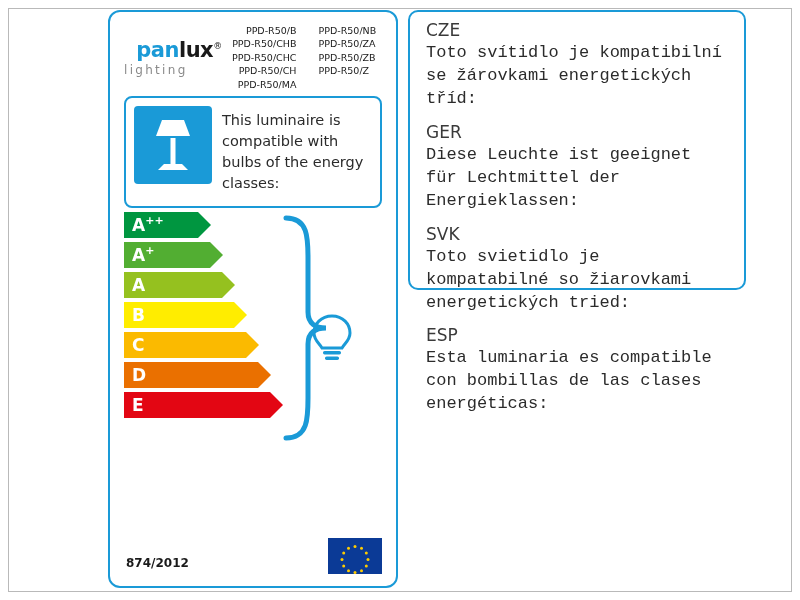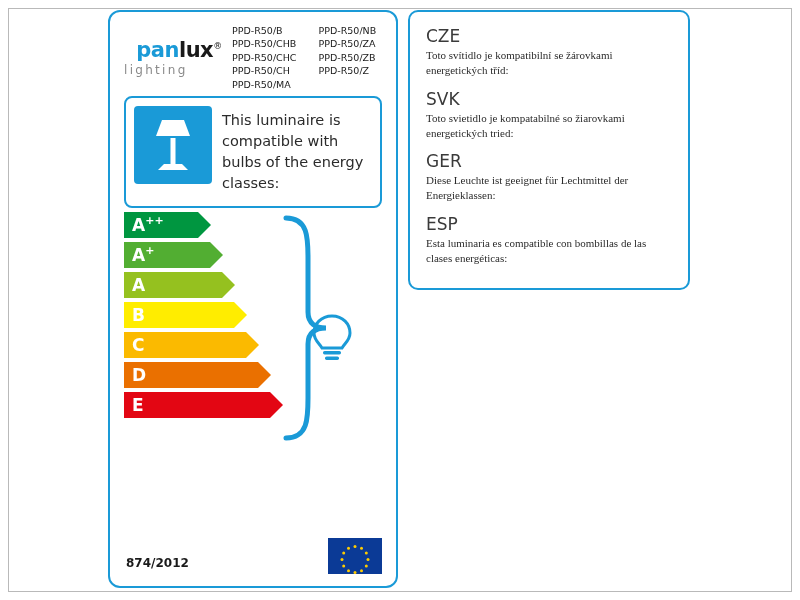--- a/index.html
+++ b/index.html
@@ -89,20 +89,21 @@
   }
   .codes-col {
     display: flex;
     flex-direction: column;
   }
   .codes-col.right {
     text-align: left;
     margin-left: 10px;
   }
   .codes-col.left {
+    text-align: right;
   }
 
   .claim-box {
     position: absolute;
     left: 14px;
     top: 84px;
     width: 258px;
     height: 112px;
     border: 2px solid #1a9ad7;
     border-radius: 8px;
@@ -202,41 +203,41 @@
     height: 36px;
     background: #0b3a96;
     border-radius: 2px;
   }
 
   
   .text-card {
     position: absolute;
     left: 408px;
     top: 10px;
-    width: 282px;
+    width: 338px;
     height: 280px;
     border: 2px solid #1a9ad7;
     border-radius: 10px;
     box-sizing: border-box;
-    padding: 14px 14px 0 16px;
+    padding: 8px 14px 0 16px;
   }
   .lang-block {
     margin-bottom: 11px;
   }
   .lang-code {
     font-size: 17px;
     color: #3a3a3a;
     font-family: "DejaVu Sans", sans-serif;
     margin-bottom: 2px;
   }
   .lang-text {
-    font-size: 11px;
+    font-size: 17px;
     color: #2b2b2b;
     line-height: 1.35;
-    font-family: Liberation Serif, serif;
+    font-family: Liberation Mono, monospace;
   }
 </style>
 </head>
 <body>
 
 <div class="outer-frame"></div>
 
 <div class="label-card">
 
   <div class="brand-row">
@@ -354,24 +355,24 @@
     </svg>
   </div>
 </div>
 
 <div class="text-card">
   <div class="lang-block">
     <div class="lang-code">CZE</div>
     <div class="lang-text">Toto svítidlo je kompatibilní se žárovkami energetických tříd:</div>
   </div>
   <div class="lang-block">
+    <div class="lang-code">GER</div>
+    <div class="lang-text">Diese Leuchte ist geeignet für Lechtmittel der Energieklassen:</div>
+  </div>
+  <div class="lang-block">
     <div class="lang-code">SVK</div>
     <div class="lang-text">Toto svietidlo je kompatabilné so žiarovkami energetických tried:</div>
-  </div>
-  <div class="lang-block">
-    <div class="lang-code">GER</div>
-    <div class="lang-text">Diese Leuchte ist geeignet für Lechtmittel der Energieklassen:</div>
   </div>
   <div class="lang-block">
     <div class="lang-code">ESP</div>
     <div class="lang-text">Esta luminaria es compatible con bombillas de las clases energéticas:</div>
   </div>
 </div>
 
 </body></html>

